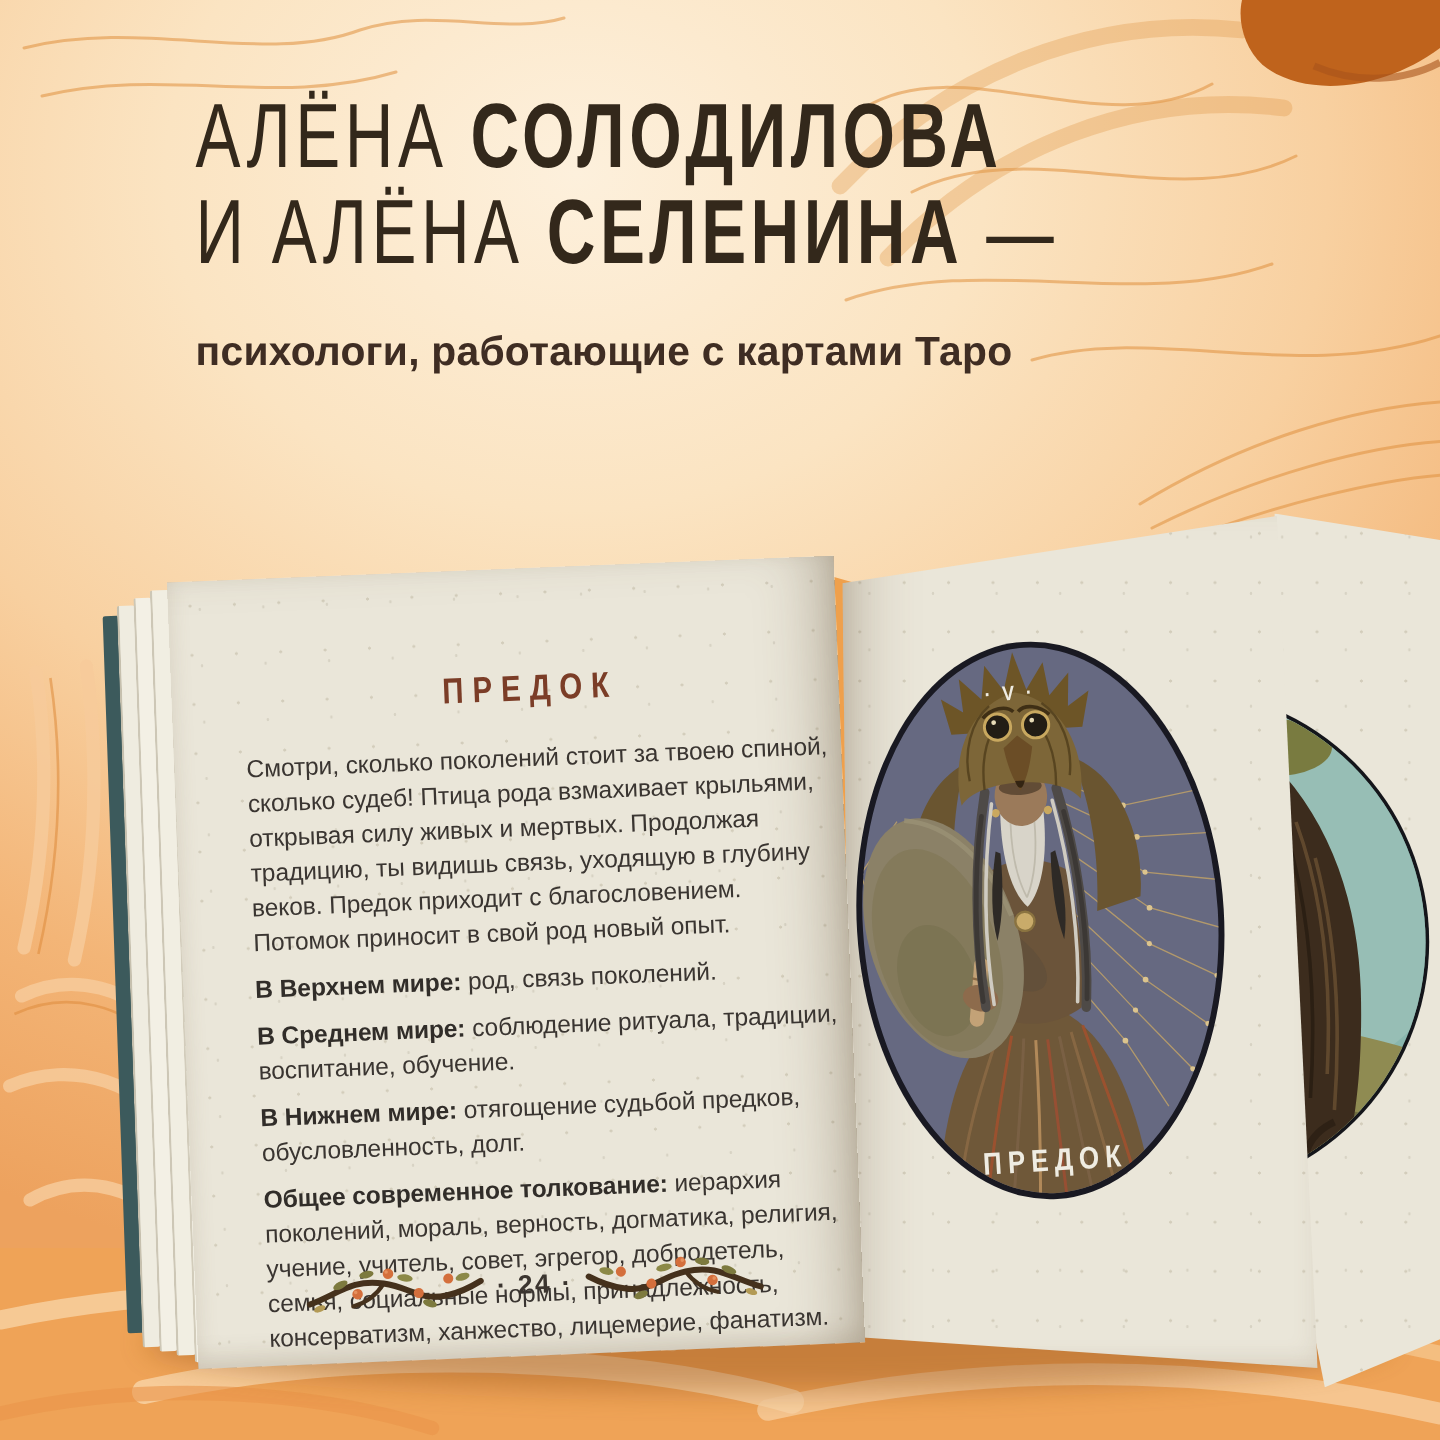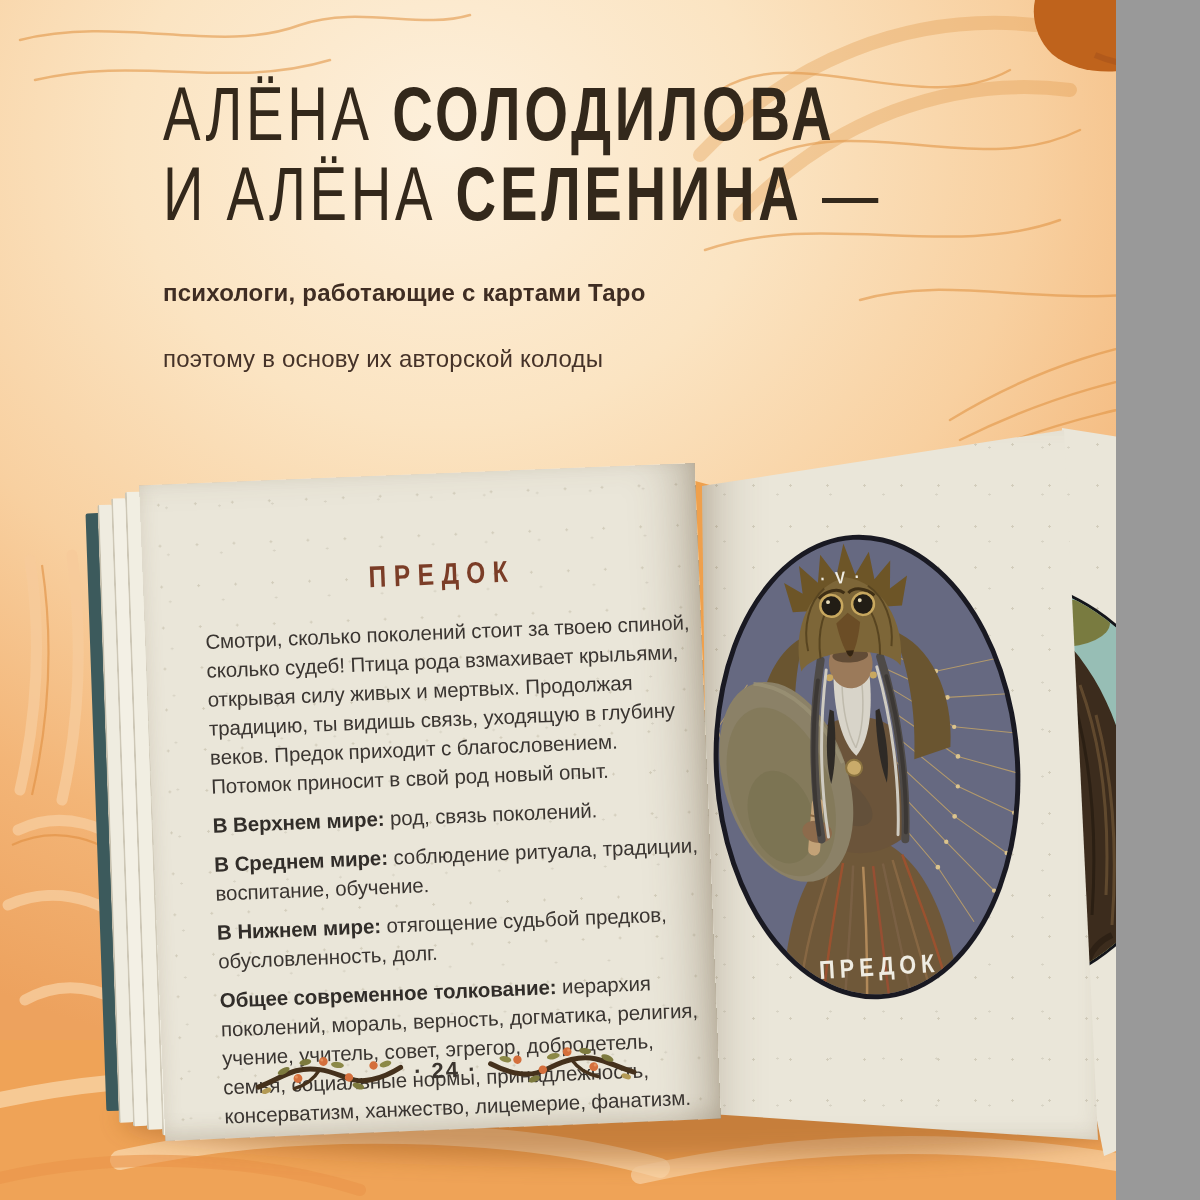--- a/index.html
+++ b/index.html
@@ -1,28 +1,28 @@
 <!DOCTYPE html>
 <html><head>
 <meta charset="utf-8">
 <style>
   html,body{margin:0;padding:0;background:#999;}
-  .stage{position:relative;width:1104px;height:1200px;overflow:hidden;
+  .stage{position:relative;width:1200px;height:1200px;overflow:hidden;
     font-family:"Liberation Sans",sans-serif;
-    background:radial-gradient(95% 78% at 40% 12%, #fdf0dc 0%, #fbe4c2 30%, #f8d0a0 55%, #f3b577 78%, #eda25e 100%);padding-left:12px;}
+    background:radial-gradient(95% 78% at 40% 12%, #fdf0dc 0%, #fbe4c2 30%, #f8d0a0 55%, #f3b577 78%, #eda25e 100%);}
   svg{display:block;}
   .bg-art{position:absolute;left:0;top:0;z-index:1;}
 
   
   .banner{position:absolute;left:163px;top:74px;z-index:5;color:#33281b;}
   .t-line{white-space:nowrap;transform:scaleX(.74);transform-origin:left top;
     font-size:76px;line-height:80px;letter-spacing:5px;font-weight:800;}
   .t-thin{font-weight:400;}
   .subtitle{margin-top:36px;color:#453228;}
-  .s-line{font-size:24px;line-height:46px;letter-spacing:.2px;margin-top:20px;}
+  .s-line{font-size:34px;line-height:46px;letter-spacing:.2px;}
   .s-bold{font-weight:700;color:#3f2d23;}
 
   
   .paper{background-color:#eae6d9;
     background-image:radial-gradient(rgba(150,140,110,.28) 1px, transparent 1.3px),
                      radial-gradient(rgba(120,110,85,.16) 1px, transparent 1.3px);
     background-size:37px 41px,53px 47px;}
   .edges{position:absolute;left:96px;top:488px;width:76px;height:650px;transform:rotate(-2deg);z-index:2;}
   .edges div{position:absolute;border-radius:2px;}
   .cover-strip{left:0;top:24px;width:14px;height:598px;background:#3c5a5c;}
@@ -114,21 +114,20 @@
     <ellipse cx="640" cy="1118" rx="520" ry="42" fill="#8f4e16" opacity=".42" filter="url(#soft)"></ellipse>
   </svg>
 
   <div class="banner">
     <div>
       <div class="t-line"><span class="t-thin">АЛЁНА</span> <span>СОЛОДИЛОВА</span></div>
       <div class="t-line"><span class="t-thin">И АЛЁНА</span> <span>СЕЛЕНИНА</span> <span class="t-thin">—</span></div>
     </div>
     <div class="subtitle">
       <div class="s-line s-bold">психологи, работающие с картами Таро</div>
-      <div class="s-line">поэтому в основу их авторской колоды</div>
     </div>
   </div>
 
   <div>
 
     <div class="edges">
       <div class="cover-strip"></div>
       <div class="e1"></div>
         <div class="e2"></div>
         <div class="e3"></div>

